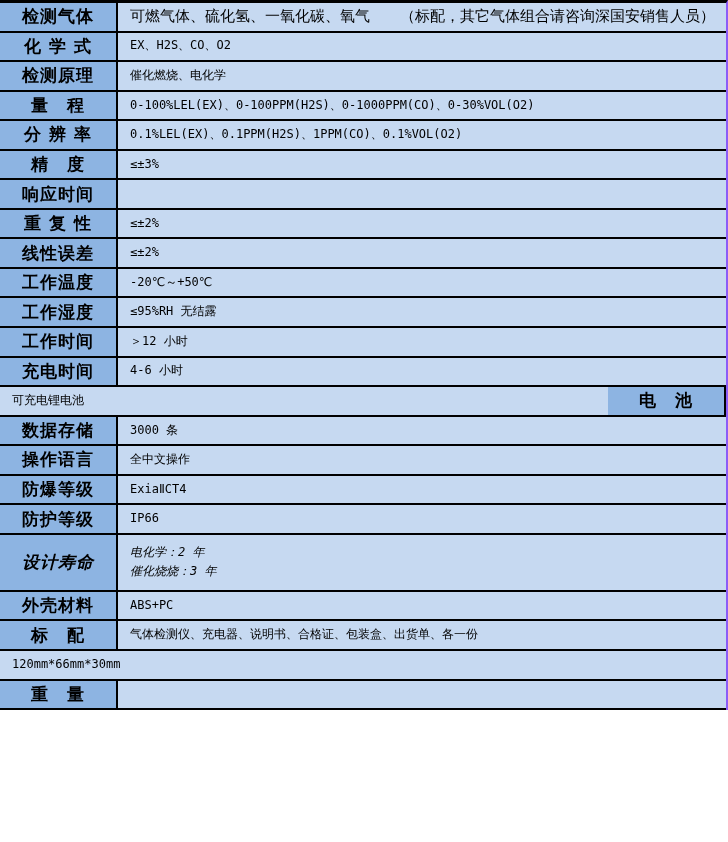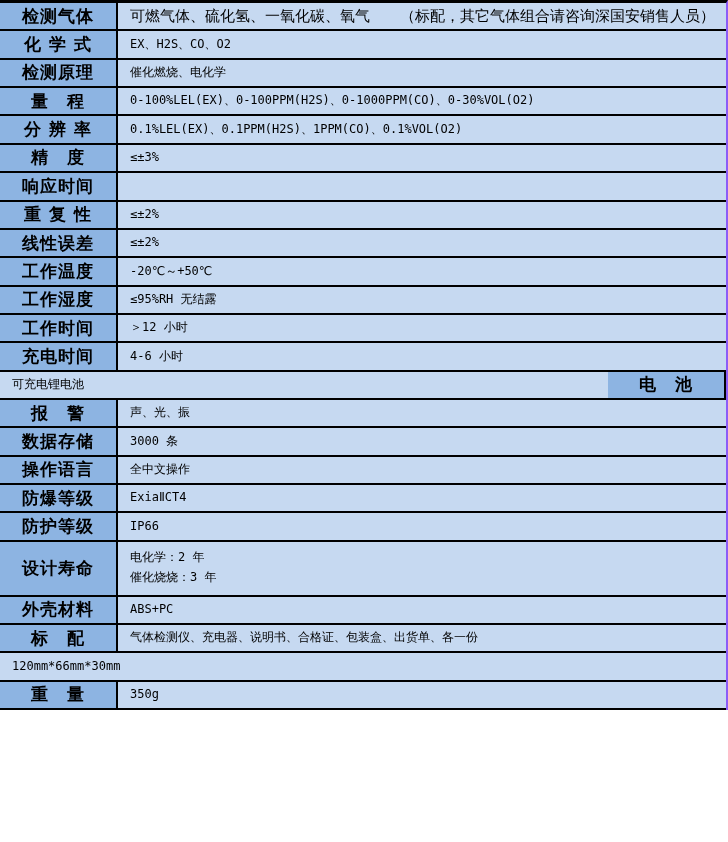--- a/index.html
+++ b/index.html
@@ -3,21 +3,21 @@
 <meta charset="utf-8">
 <style>
   html,body{margin:0;padding:0;background:#fff;}
   .spec-table{
     width:728px;height:710px;box-sizing:border-box;
     display:flex;flex-direction:column;
     border-top:3px solid #000;border-right:2px solid #8b5cf6;
     background:#C6D9F1;
   }
   .row{flex:1 1 0;display:flex;border-bottom:2px solid #000;min-height:0;}
-  .row.tall{flex:2 1 0;}
+  .row.tall{flex:2 1 0;font-style:italic;}
   .cell{box-sizing:border-box;}
   .label{
     flex:0 0 118px;width:118px;border-right:2px solid #000;background:#8DB4E2;
     display:flex;align-items:center;justify-content:center;
     font-family:"DejaVu Sans","Liberation Sans",sans-serif;
     font-weight:bold;font-size:17px;color:#000;letter-spacing:1px;
     text-align:center;
   }
   .value{
     flex:1 1 auto;background:#C6D9F1;
@@ -84,24 +84,20 @@
   </div>
   <div class="row">
     <div class="cell label">充电时间</div>
     <div class="cell value">4-6 小时</div>
   </div>
   <div class="row">
     <div class="cell value">可充电锂电池</div>
     <div class="cell label">电　池</div>
   </div>
   <div class="row">
-    <div class="cell label">报　警</div>
-    <div class="cell value">声、光、振</div>
-  </div>
-  <div class="row">
     <div class="cell label">数据存储</div>
     <div class="cell value">3000 条</div>
   </div>
   <div class="row">
     <div class="cell label">操作语言</div>
     <div class="cell value">全中文操作</div>
   </div>
   <div class="row">
     <div class="cell label">防爆等级</div>
     <div class="cell value">ExiaⅡCT4</div>
@@ -121,15 +117,14 @@
   </div>
   <div class="row">
     <div class="cell label">标　配</div>
     <div class="cell value">气体检测仪、充电器、说明书、合格证、包装盒、出货单、各一份</div>
   </div>
   <div class="row">
     <div class="cell value">120mm*66mm*30mm</div>
   </div>
   <div class="row">
     <div class="cell label">重　量</div>
-    <div class="cell value">350g</div>
   </div>
 </div>
 
 </body></html>

